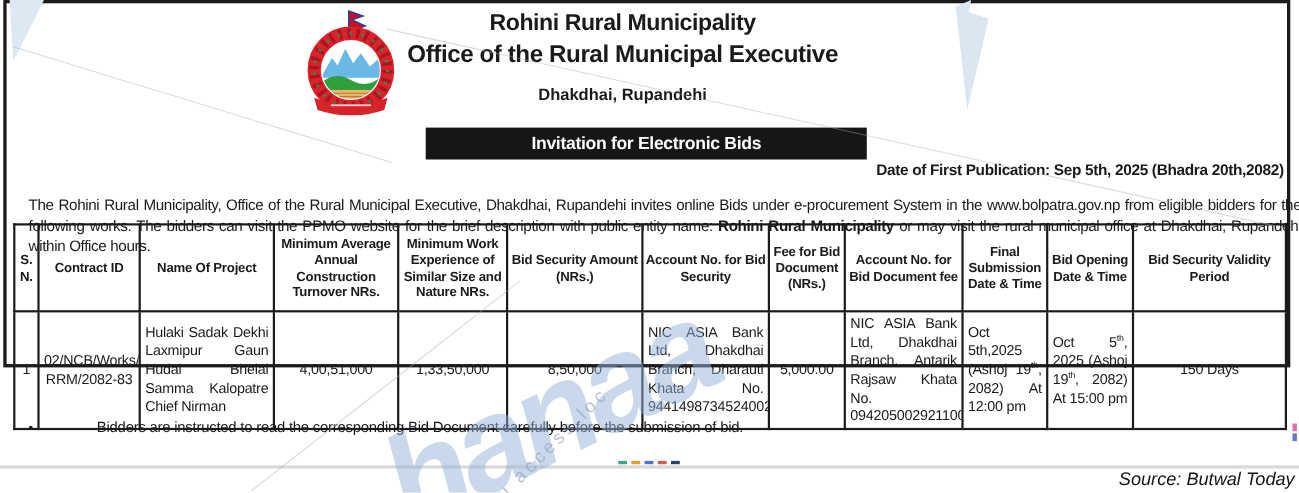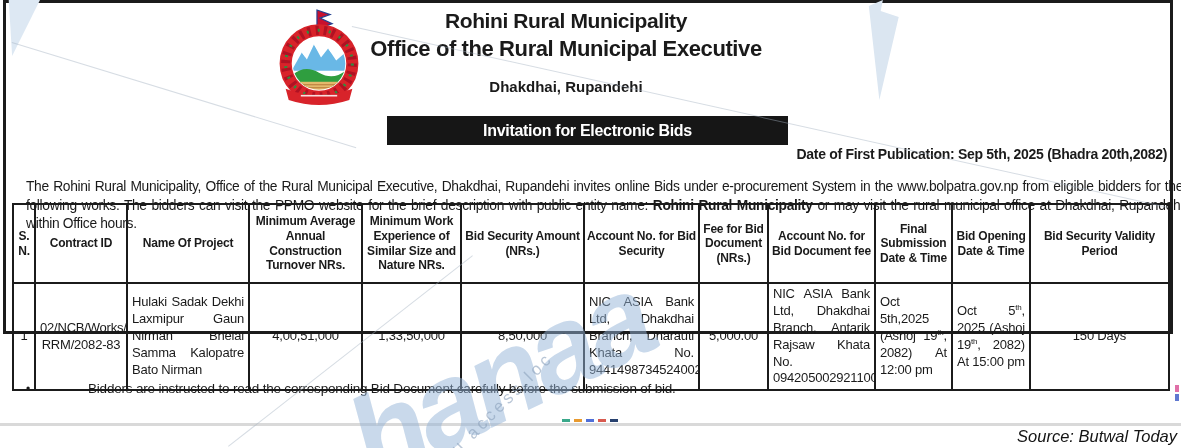--- a/index.html
+++ b/index.html
@@ -128,21 +128,21 @@
           <th>Bid Security Validity Period</th>
         </tr>
       </thead>
       <tbody>
         <tr>
           <td class="tc">1</td>
           <td class="tc">
             <div>02/NCB/Works/</div>
             <div>RRM/2082-83</div>
           </td>
-          <td class="tj c-project">Hulaki Sadak Dekhi Laxmipur Gaun Nirman Bhelai Samma Kalopatre Bato Nirman</td>
+          <td class="tj c-project">Hulaki Sadak Dekhi Laxmipur Gaun Hudai Bhelai Samma Kalopatre Chief Nirman</td>
           <td class="tc">4,00,51,000</td>
           <td class="tc">1,33,50,000</td>
           <td class="tc">8,50,000</td>
           <td class="tj c-bank">NIC ASIA Bank Ltd, Dhakdhai Branch, Dharauti Khata No. 9441498734524002</td>
           <td class="tc">5,000.00</td>
           <td class="tj c-bank">NIC ASIA Bank Ltd, Dhakdhai Branch, Antarik Rajsaw Khata No. 0942050029211003</td>
           <td class="tj c-date"><span>Oct 5th,2025 (Ashoj 19</span><sup>th</sup><span>, 2082) At 12:00 pm</span></td>
           <td class="tj c-date"><span>Oct 5</span><sup>th</sup><span>, 2025 (Ashoj 19</span><sup>th</sup><span>, 2082) At 15:00 pm</span></td>
           <td class="tc">150 Days</td>
         </tr>

